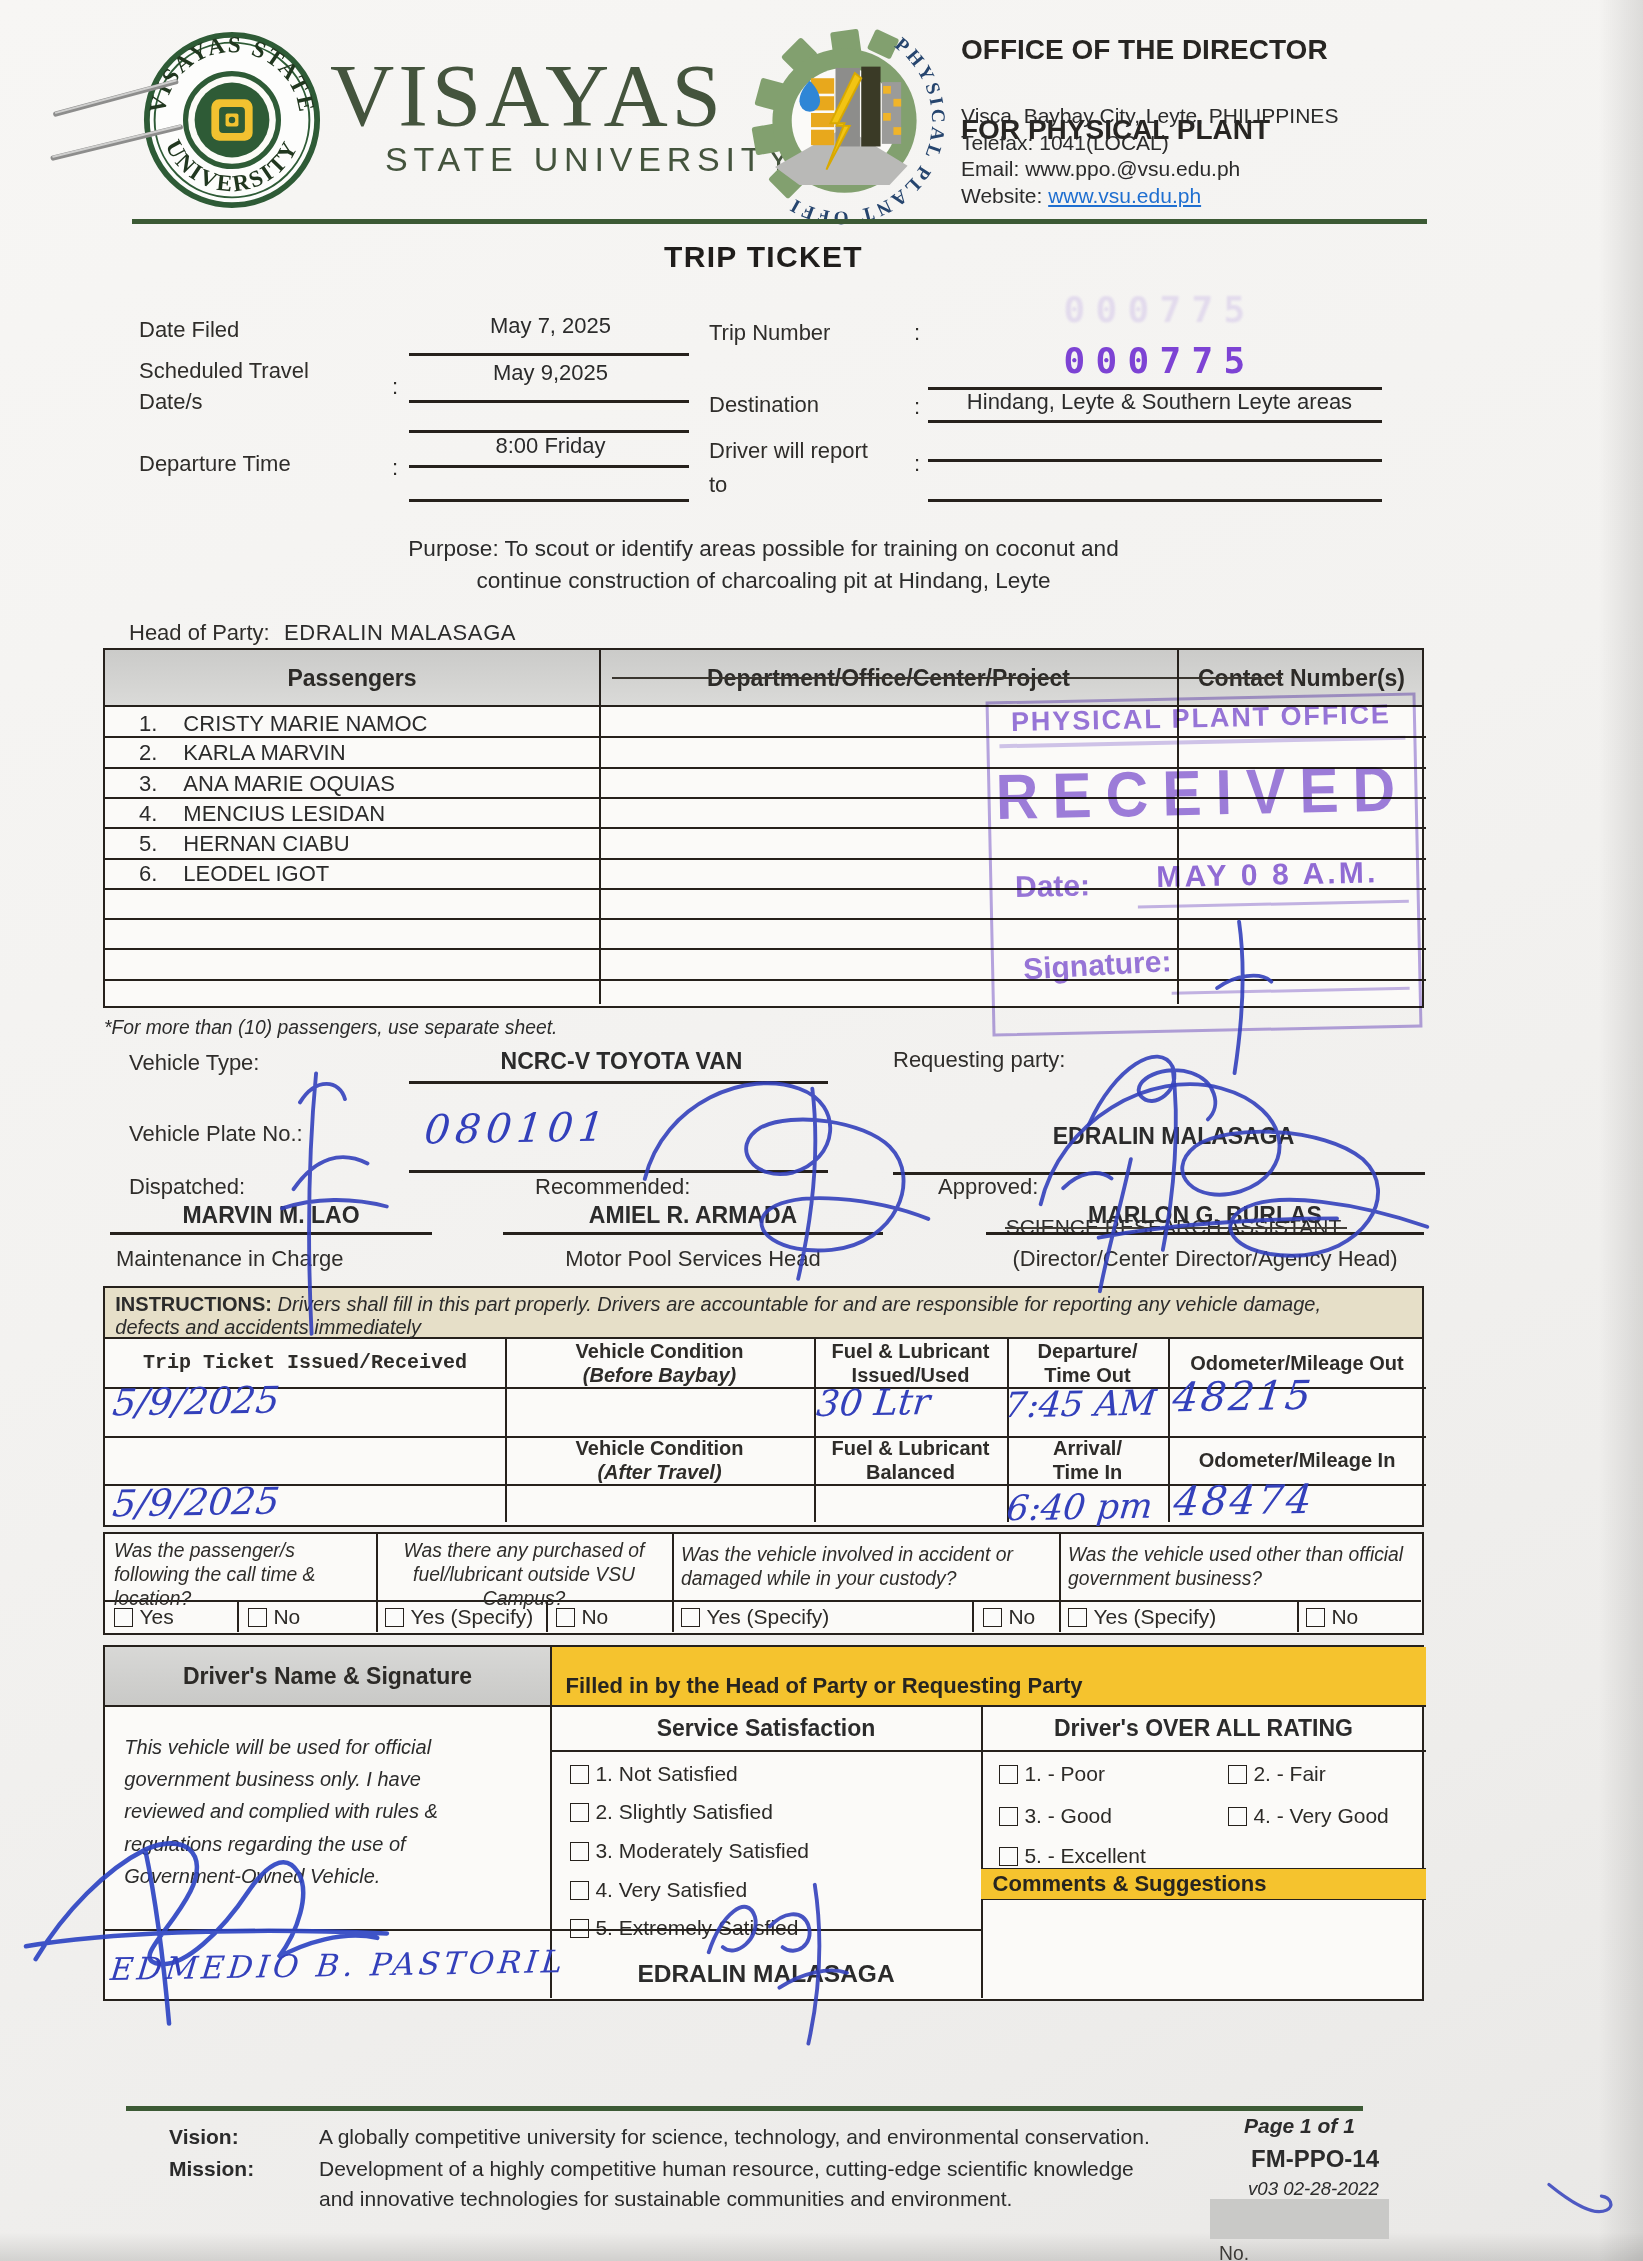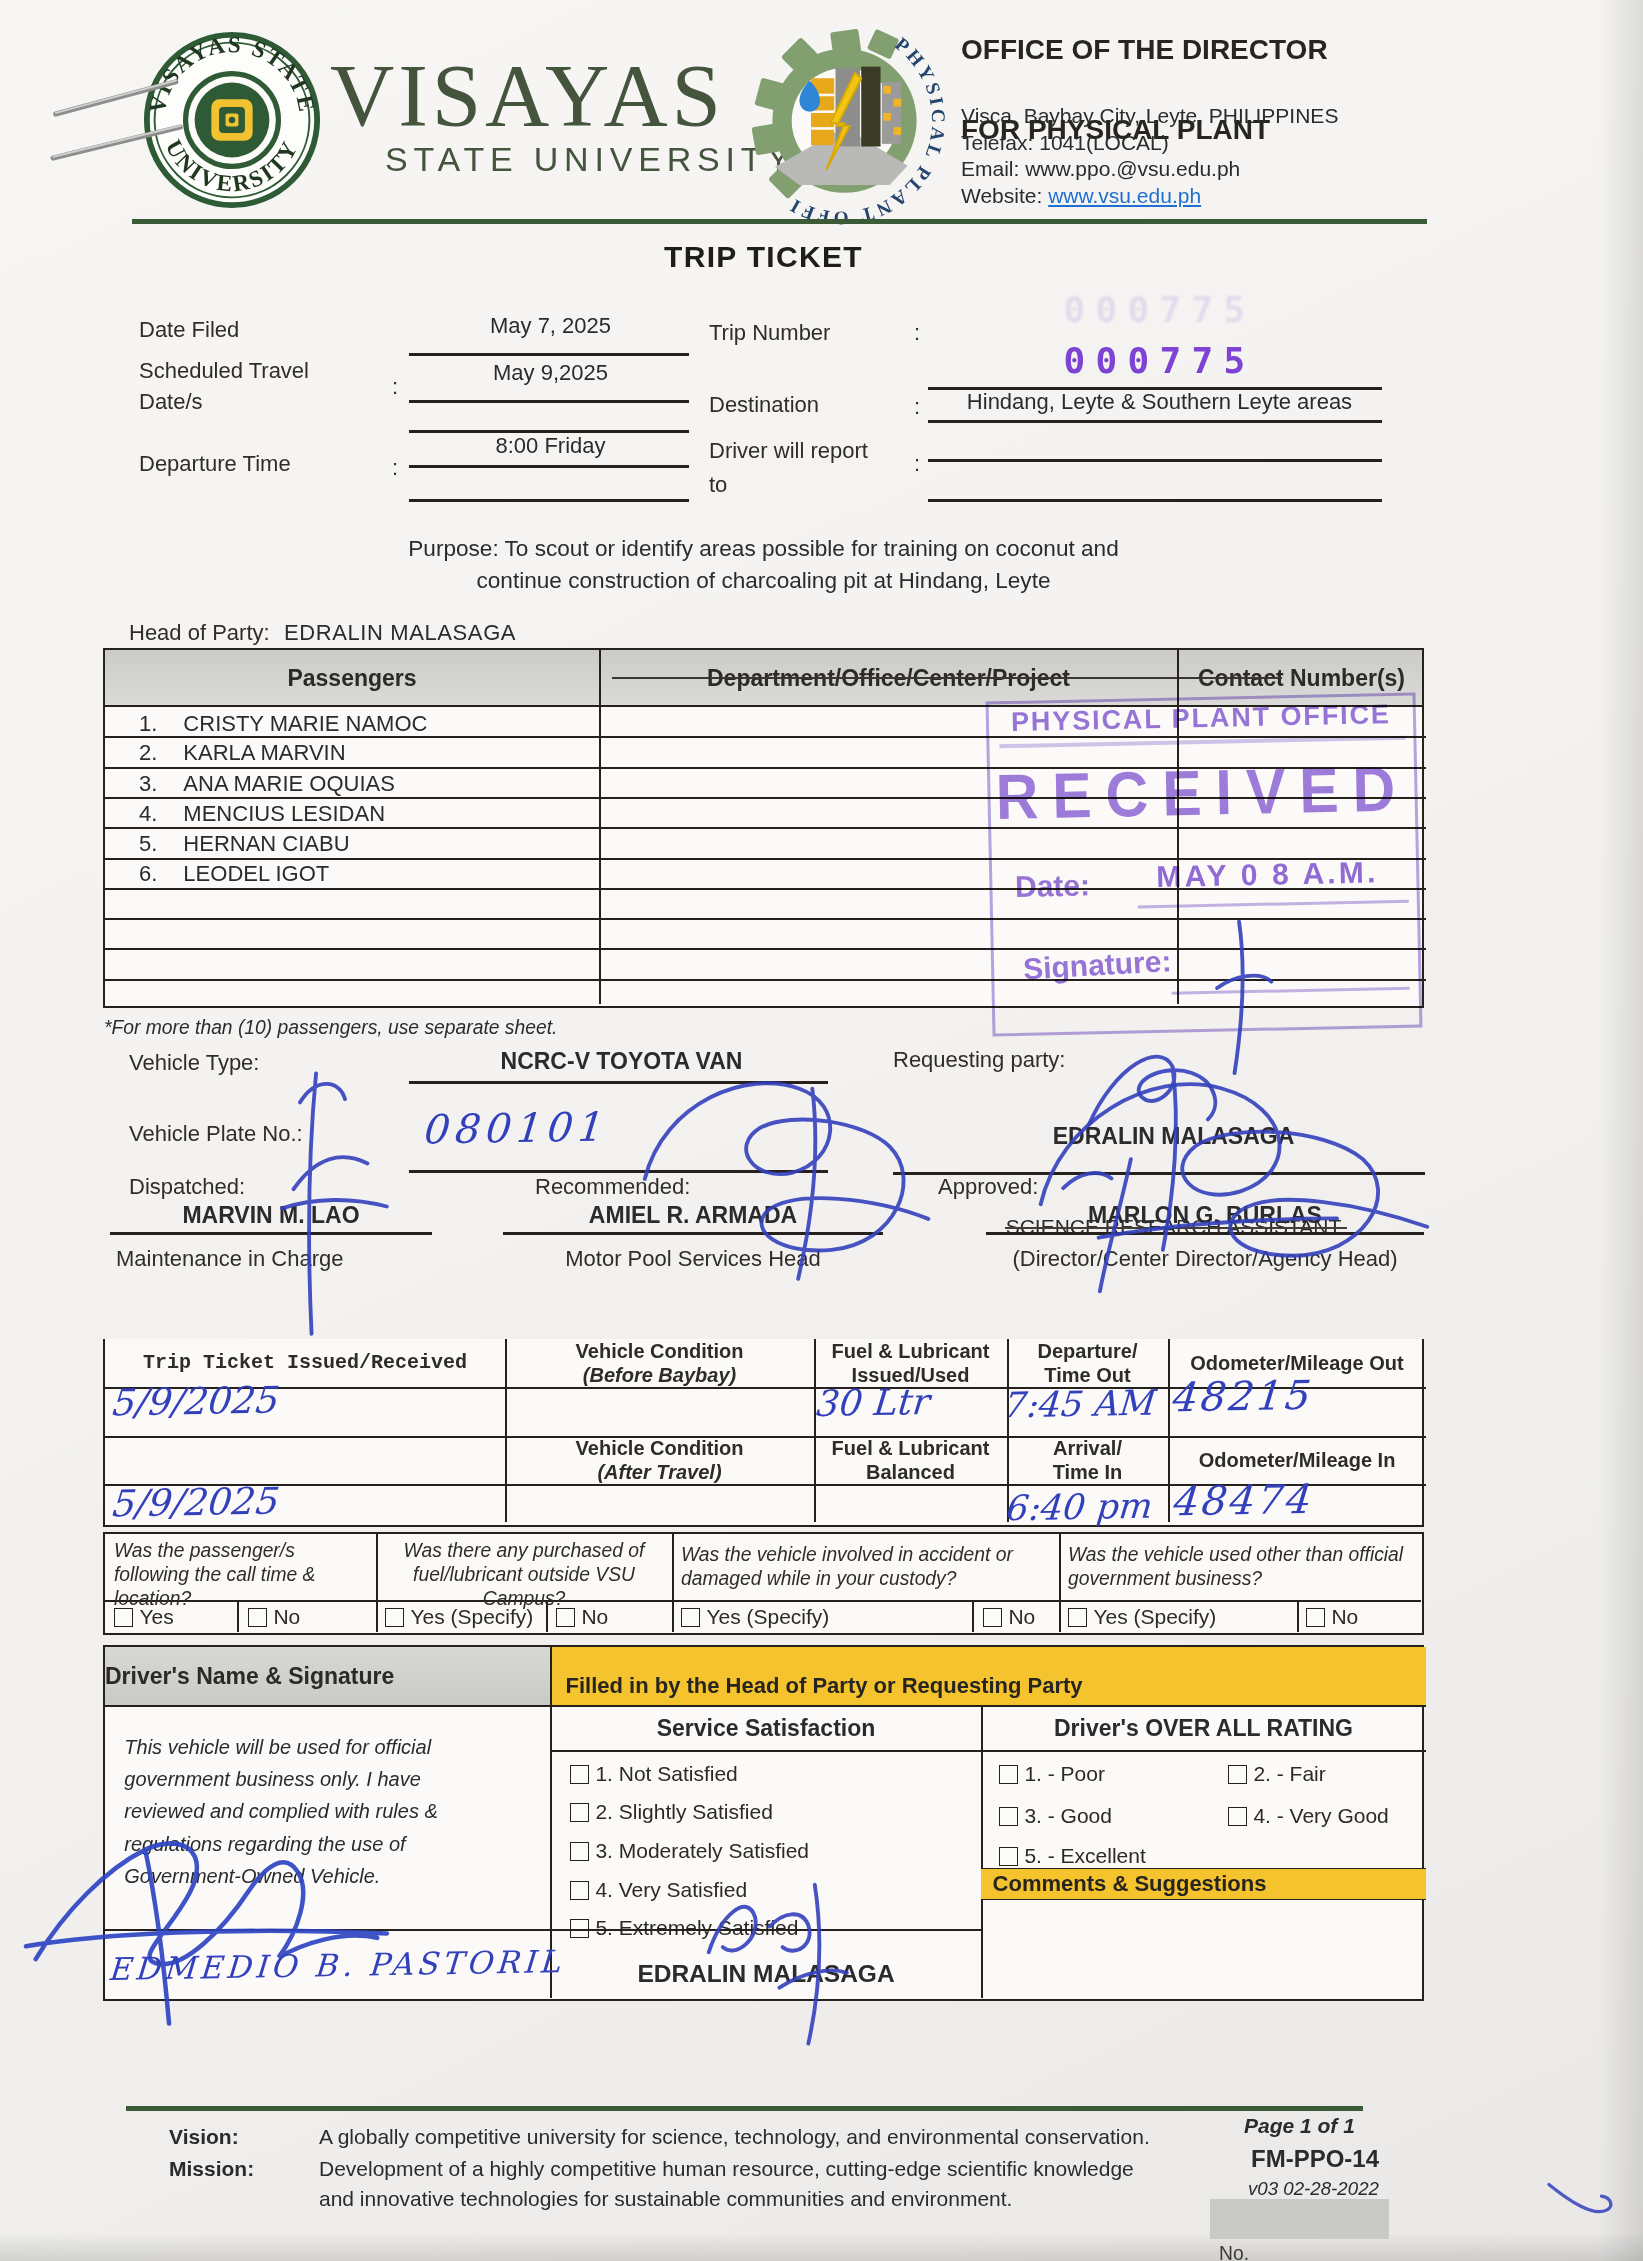--- a/index.html
+++ b/index.html
@@ -232,20 +232,25 @@
   <div class="abs lbl ctr" style="left:503px;top:1246px;width:380px;">Motor Pool Services Head</div>
 
   <div class="abs lbl" style="left:938px;top:1174px;">Approved:</div>
   <svg class="abs" style="left:1002px;top:1043px;z-index:6;" width="451" height="258" viewBox="0 0 700 400">
     <path d="M60,250 C90,120 230,40 340,70 C450,100 460,200 370,230 C300,252 250,200 300,160 C350,125 500,130 560,180 C620,235 560,330 450,330 C370,330 330,290 370,260 C420,225 560,250 660,285 M200,180 C182,262 162,330 152,385 M150,302 C250,282 400,272 520,272 M95,225 C120,200 150,195 170,210" fill="none" stroke="#3340bb" stroke-width="6" stroke-linecap="round" opacity=".9"></path>
   </svg>
   <div class="abs ctr b" style="left:986px;top:1202px;width:438px;font-size:23px;">MARLON G. BURLAS</div>
   <div class="fline" style="left:986px;top:1232px;width:438px;"></div>
   <div class="abs lbl ctr" style="left:986px;top:1246px;width:438px;">(Director/Center Director/Agency Head)</div>
 
+  <div class="abs" style="left:103px;top:1286px;width:1321px;height:53px;border:2.6px solid #26211c;box-sizing:border-box;background:#e6dfc8;padding:5.2px 10.3px;font-size:20px;line-height:23px;">
+    <span class="b">INSTRUCTIONS:</span>
+    <span class="i">Drivers shall fill in this part properly.  Drivers are accountable for and are responsible for reporting any vehicle damage,</span>
+    <span class="i" style="display:block;">defects and accidents immediately</span>
+  </div>
 
   <div class="abs" style="left:103px;top:1339px;width:1321px;height:188px;border:2.6px solid #26211c;border-top:none;box-sizing:border-box;background:#fbfaf8;z-index:1;">
     <div class="vline" style="left:400px;top:0;height:183px;"></div>
     <div class="vline" style="left:709px;top:0;height:183px;"></div>
     <div class="vline" style="left:902px;top:0;height:183px;"></div>
     <div class="vline" style="left:1063px;top:0;height:183px;"></div>
     <div class="hline" style="left:0;top:48px;width:1321px;"></div>
     <div class="hline" style="left:0;top:97px;width:1321px;"></div>
     <div class="hline" style="left:0;top:145px;width:1321px;"></div>
 
@@ -336,21 +341,21 @@
         <span>Yes (Specify)</span>
       </div>
     <div class="opt" style="left:1201px;top:71px;">
         <span class="cb"></span>
         <span>No</span>
       </div>
   </div>
 
   <div class="abs" style="left:103px;top:1645px;width:1321px;height:356px;border:2.6px solid #26211c;box-sizing:border-box;background:#fbfaf8;">
 
-    <div style="position:absolute;left:0;top:0;width:445px;height:60px;background:linear-gradient(#d8d8d6,#c9c9c7);border-bottom:2.6px solid #26211c;box-sizing:border-box;display:flex;align-items:center;">
+    <div style="position:absolute;left:0;top:0;width:445px;height:60px;background:linear-gradient(#d8d8d6,#c9c9c7);border-bottom:2.6px solid #26211c;box-sizing:border-box;display:flex;align-items:center;justify-content:center;">
       <span class="b" style="font-size:23px;color:#2c2a27;">Driver's Name &amp; Signature</span>
     </div>
     <div style="position:absolute;left:445px;top:0;width:876px;height:60px;background:#f5c32e;border-bottom:2.6px solid #26211c;box-sizing:border-box;display:flex;align-items:flex-end;padding:0 0 6.4px 15.5px;">
       <span class="b" style="font-size:22px;color:#272520;">Filled in by the Head of Party or Requesting Party</span>
     </div>
 
     <div class="vline" style="left:445px;top:0;height:351px;"></div>
     <div class="vline" style="left:876px;top:60px;height:291px;"></div>
 
     <div class="i" style="position:absolute;left:19.3px;top:89px;font-size:20px;">This  vehicle  will  be  used  for  official</div>

